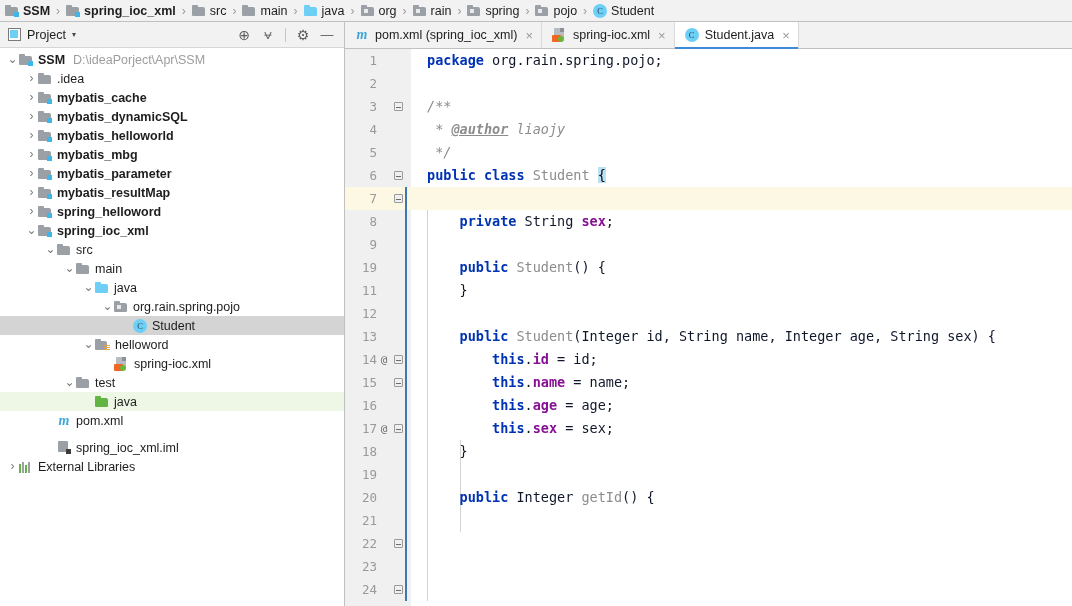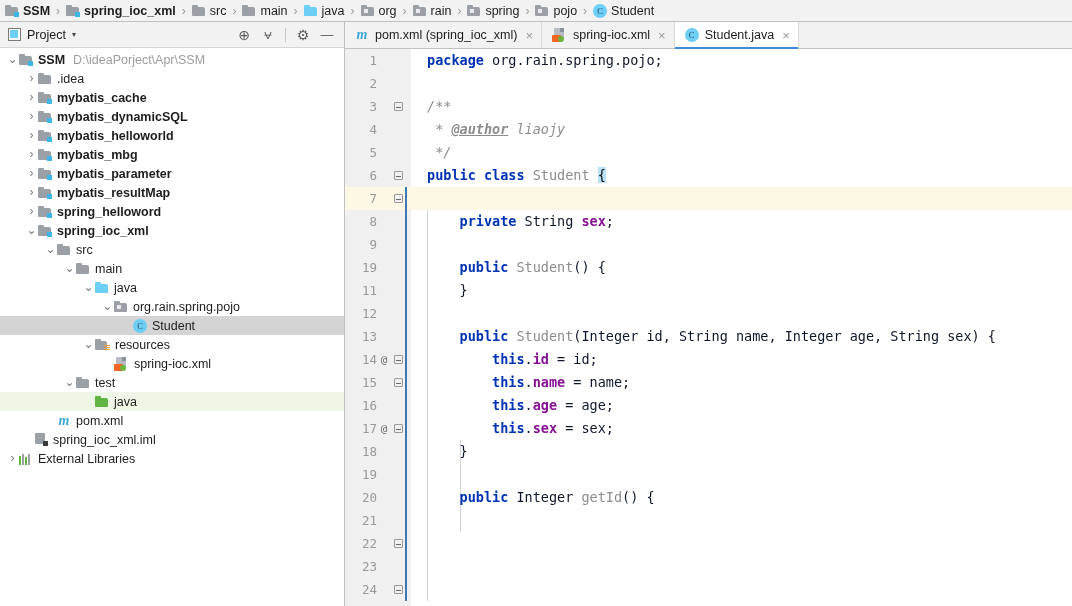--- a/index.html
+++ b/index.html
@@ -443,21 +443,21 @@
           </div>
           <div class="row" style="padding-left: 82px;">
             <span class="arrow" style="font-size: 12px; line-height: 13px;">⌄</span>
             <span class="ico ico-folder-res">
               <span class="tab"></span>
               <span class="body"></span>
               <span class="l1"></span>
               <span class="l2"></span>
               <span class="l3"></span>
             </span>
-            <span class="name">resources</span>
+            <span class="name">helloword</span>
           </div>
           <div class="row" style="padding-left: 101px;">
             <span class="arrow none"></span>
             <span class="ico ico-xmlspring">
               <span class="page"></span>
               <span class="corner"></span>
               <span class="badge"></span>
               <span class="leaf"></span>
             </span>
             <span class="name">spring-ioc.xml</span>
@@ -476,21 +476,21 @@
               <span class="tab"></span>
               <span class="body"></span>
             </span>
             <span class="name">java</span>
           </div>
           <div class="row" style="padding-left: 44px;">
             <span class="arrow none"></span>
             <span class="ico ico-maven">m</span>
             <span class="name">pom.xml</span>
           </div>
-          <div class="row" style="padding-left: 21px;">
+          <div class="row" style="padding-left: 44px; margin-top: 8px;">
             <span class="arrow none"></span>
             <span class="ico ico-iml">
               <span class="body"></span>
               <span class="dot"></span>
             </span>
             <span class="name">spring_ioc_xml.iml</span>
           </div>
           <div class="row" style="padding-left: 6px;">
             <span class="arrow" style="font-size: 12px;">›</span>
             <span class="ico ico-libs">

